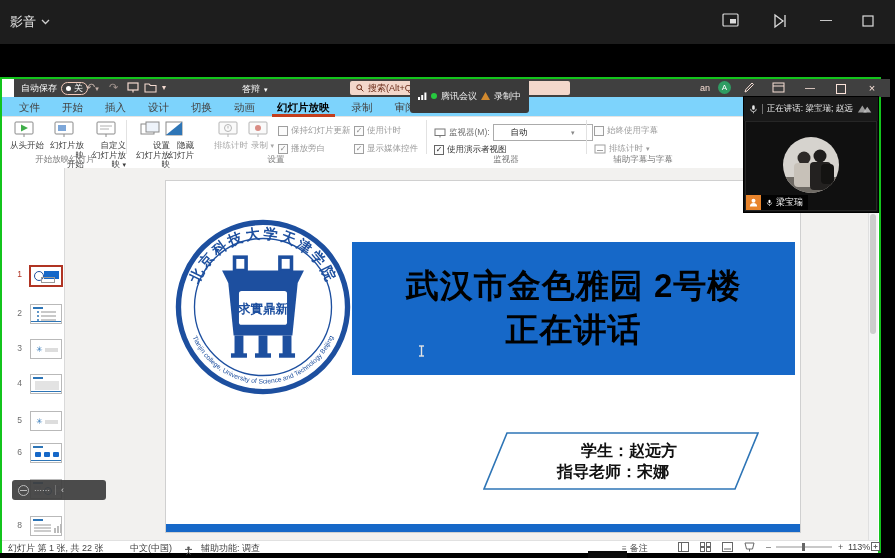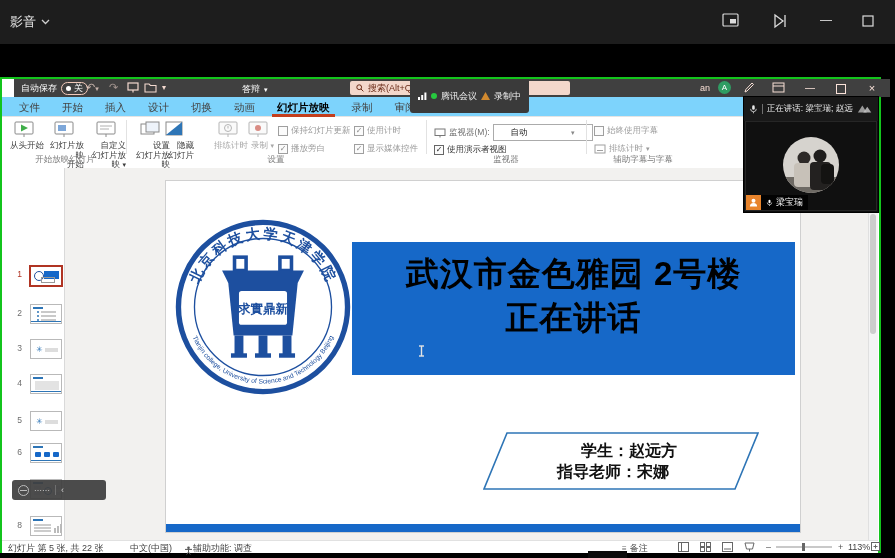--- a/index.html
+++ b/index.html
@@ -40,21 +40,21 @@
   
   .thumbs{left:0;top:89px;width:63px;height:372px;background:#fff;border-right:1px solid #d9d9d9;box-sizing:border-box;overflow:hidden;}
   .tnum{position:absolute;left:6px;width:14px;text-align:right;font-size:8.5px;color:#6d6d6d;}
   .th{position:absolute;left:28px;width:32px;height:20px;background:#fff;border:1px solid #b9b9b9;box-sizing:border-box;overflow:hidden;}
   .th.sel{left:27px;width:34px;height:22px;border:2px solid #b03423;}
   .bbar{position:absolute;left:2px;top:2px;width:10px;height:2px;background:#2e75b6;}
   .bline{position:absolute;left:0;bottom:1px;width:100%;height:1px;background:#2e75b6;}
   .editarea{left:63px;top:89px;width:813px;height:372px;background:#f2f1ef;}
   .slide{left:164px;top:102px;width:634px;height:351px;background:#fff;box-shadow:0 0 0 1px #d0d0d0;}
   .titlebox{left:186px;top:61px;width:443px;height:133px;background:#1668c8;color:#000;
-            font-weight:bold;font-size:33px;text-align:center;line-height:44px;padding-top:10px;box-sizing:border-box;letter-spacing:1px;}
+            font-weight:bold;font-size:33px;text-align:center;line-height:44px;padding-top:22px;box-sizing:border-box;letter-spacing:1px;}
   .stripe{left:0;bottom:0;width:100%;height:8px;background:#1668c8;}
   .para{left:317px;top:251px;width:276px;height:72px;}
   .scroll{left:866px;top:89px;width:9px;height:372px;background:#f4f4f4;border-left:1px solid #e0e0e0;}
   .sthumb{position:absolute;left:1px;top:46px;width:6px;height:120px;background:#cdcdcd;border-radius:3px;}
   
   .status{left:0;top:461px;width:876px;height:12px;background:#fff;border-top:1px solid #e1e1e1;font-size:9px;color:#3f3f3f;}
   .sitem{position:absolute;top:1px;white-space:nowrap;}
   
   .cam{left:742px;top:18px;width:134px;height:115px;background:#0e0e0e;z-index:6;box-shadow:0 0 0 1px #000;}
   .speak{position:absolute;left:0;top:0;width:100%;height:24px;background:#191919;display:flex;align-items:center;gap:4px;padding:0 5px;box-sizing:border-box;}
@@ -422,23 +422,23 @@
         </svg>
       </div>
       <div class="abs stripe"></div>
     </div>
 
     <div class="abs scroll">
       <div class="sthumb"></div>
     </div>
 
     <div class="abs status">
-      <span class="sitem" style="left:6px">幻灯片 第 5 张, 共 22 张</span>
+      <span class="sitem" style="left:6px">幻灯片 第 1 张, 共 22 张</span>
       <span class="sitem" style="left:128px">中文(中国)</span>
-      <span class="sitem" style="left:182px;display:flex;gap:0;align-items:flex-end">
+      <span class="sitem" style="left:182px;display:flex;gap:8px;align-items:flex-end">
         <svg width="9" height="9" viewBox="0 0 9 9">
               <circle cx="4.5" cy="1.8" r="1.3" fill="#555"></circle>
               <path d="M1 3.4 H8 M4.5 3.4 V6 M4.5 6 L2.6 8.6 M4.5 6 L6.4 8.6" stroke="#555" stroke-width="1" fill="none"></path>
             </svg>
         <span>辅助功能: 调查</span>
       </span>
       <span class="sitem" style="left:620px;display:flex;gap:3px;align-items:center">
         <span style="font-size:8px;color:#666">≡</span>
         <span>备注</span>
       </span>

